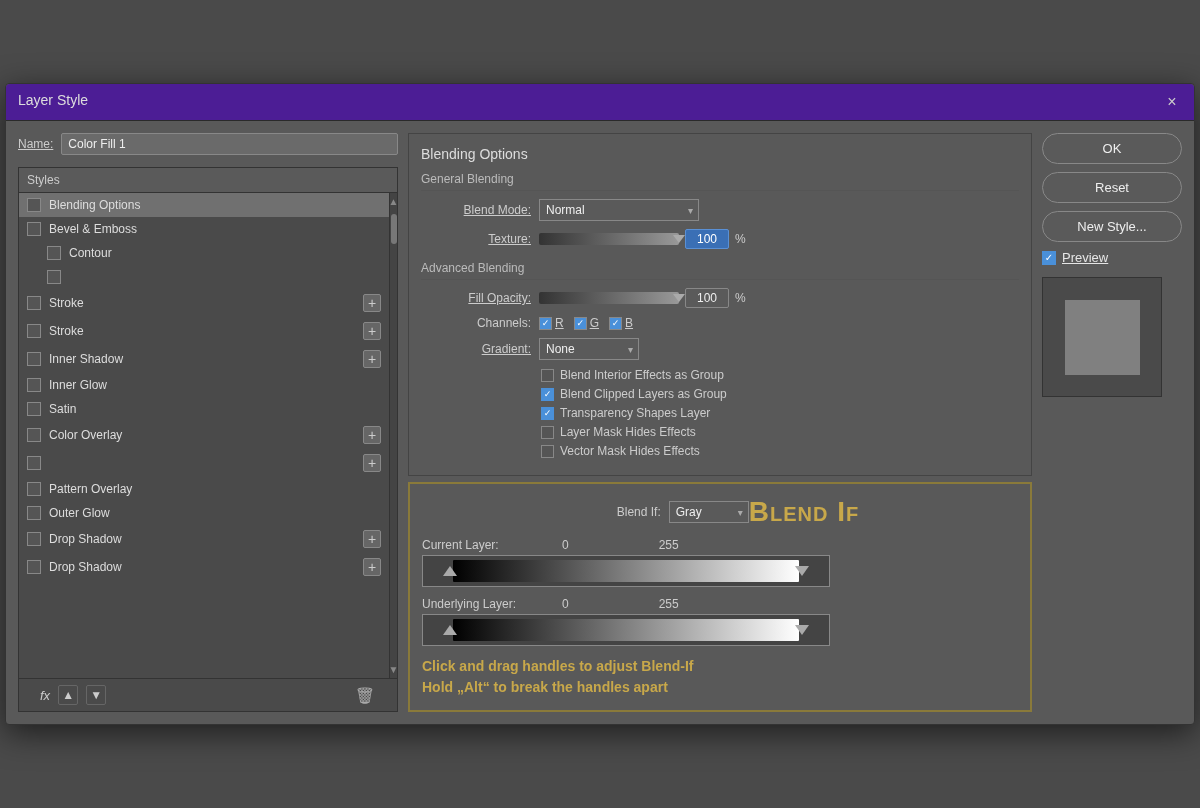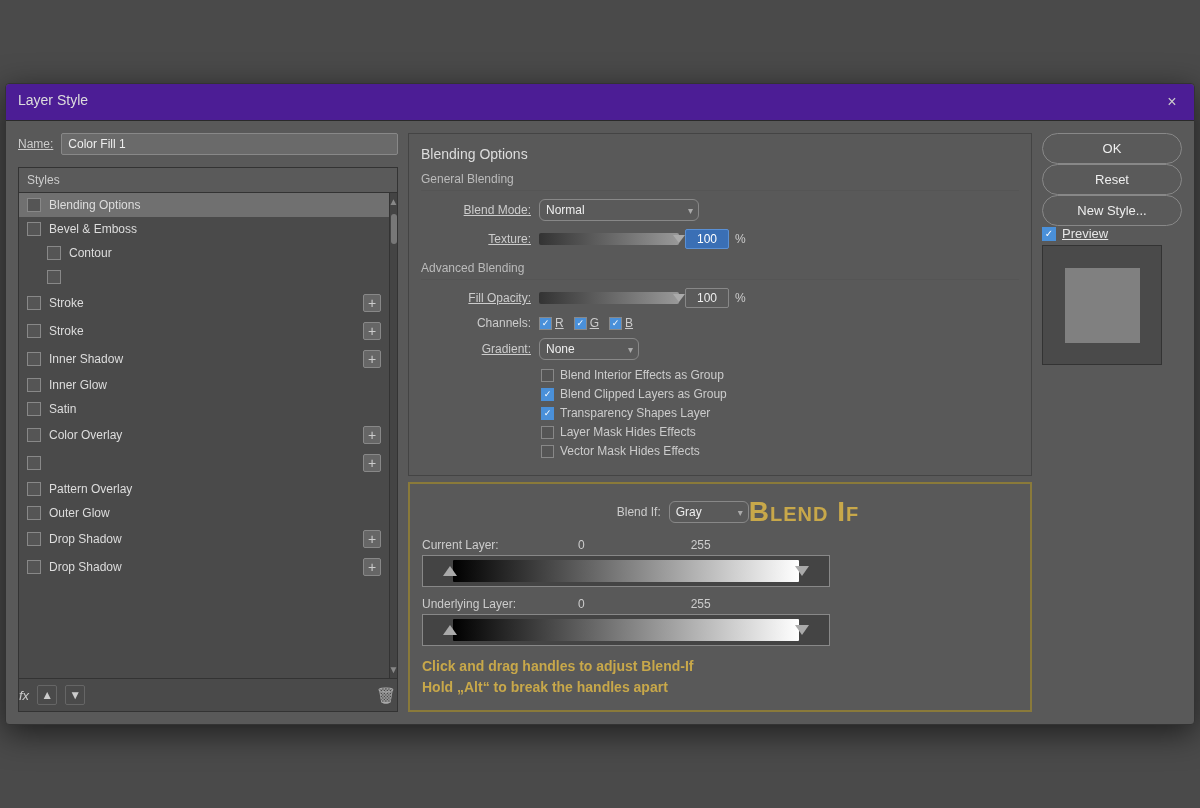--- a/index.html
+++ b/index.html
@@ -114,21 +114,21 @@
       display: flex; align-items: center; justify-content: center;
       font-size: 14px; color: #ccc;
       cursor: pointer;
     }
     .style-item-label { font-size: 12px; color: #ddd; flex: 1; }
     .style-item.sub { padding-left: 28px; }
 
     .bottom-bar {
       display: flex;
       align-items: center;
-      padding: 5px 0;
+      padding: 5px 21px;
       border-top: 1px solid #333;
       gap: 8px;
       background: #4a4a4a;
     }
     .fx-label { font-style: italic; font-size: 13px; color: #ccc; }
     .arrow-btn {
       width: 20px; height: 20px;
       background: none; border: 1px solid #666;
       color: #ccc; font-size: 12px; cursor: pointer; display: flex; align-items: center; justify-content: center;
       border-radius: 2px;
@@ -166,21 +166,21 @@
     }
     .form-label { width: 110px; text-align: right; font-size: 12px; color: #ccc; }
     .form-label.underline { text-decoration: underline; }
 
     .select-box {
       background: #5a5a5a;
       border: 1px solid #888;
       color: #eee;
       padding: 3px 22px 3px 6px;
       font-size: 12px;
-      border-radius: 6px;
+      border-radius: 0;
       appearance: none;
       -webkit-appearance: none;
       width: 160px;
       position: relative;
       cursor: pointer;
     }
     .select-wrapper {
       position: relative;
       display: inline-block;
     }
@@ -290,21 +290,21 @@
       font-weight: bold;
       color: #c8a84a;
       font-variant: small-caps;
       letter-spacing: 1px;
     }
 
     .blend-if-slider-section { margin-bottom: 10px; }
     .slider-label-row {
       display: flex;
       align-items: flex-start;
-      gap: 16px;
+      gap: 0;
       margin-bottom: 3px;
     }
     .slider-name { width: 130px; font-size: 12px; color: #ccc; }
 
     .gradient-slider-container {
       border: 1px solid #888;
       background: #444;
       padding: 2px;
       position: relative;
       width: 408px;
@@ -348,20 +348,21 @@
       font-weight: bold;
       margin-top: 8px;
       line-height: 1.5;
     }
 
     
     .right-panel {
       width: 140px;
       display: flex;
       flex-direction: column;
+      gap: 8px;
     }
 
     .action-btn {
       background: #5a5a5a;
       border: 1px solid #888;
       color: #eee;
       padding: 7px 12px;
       font-size: 13px;
       border-radius: 20px;
       cursor: pointer;

